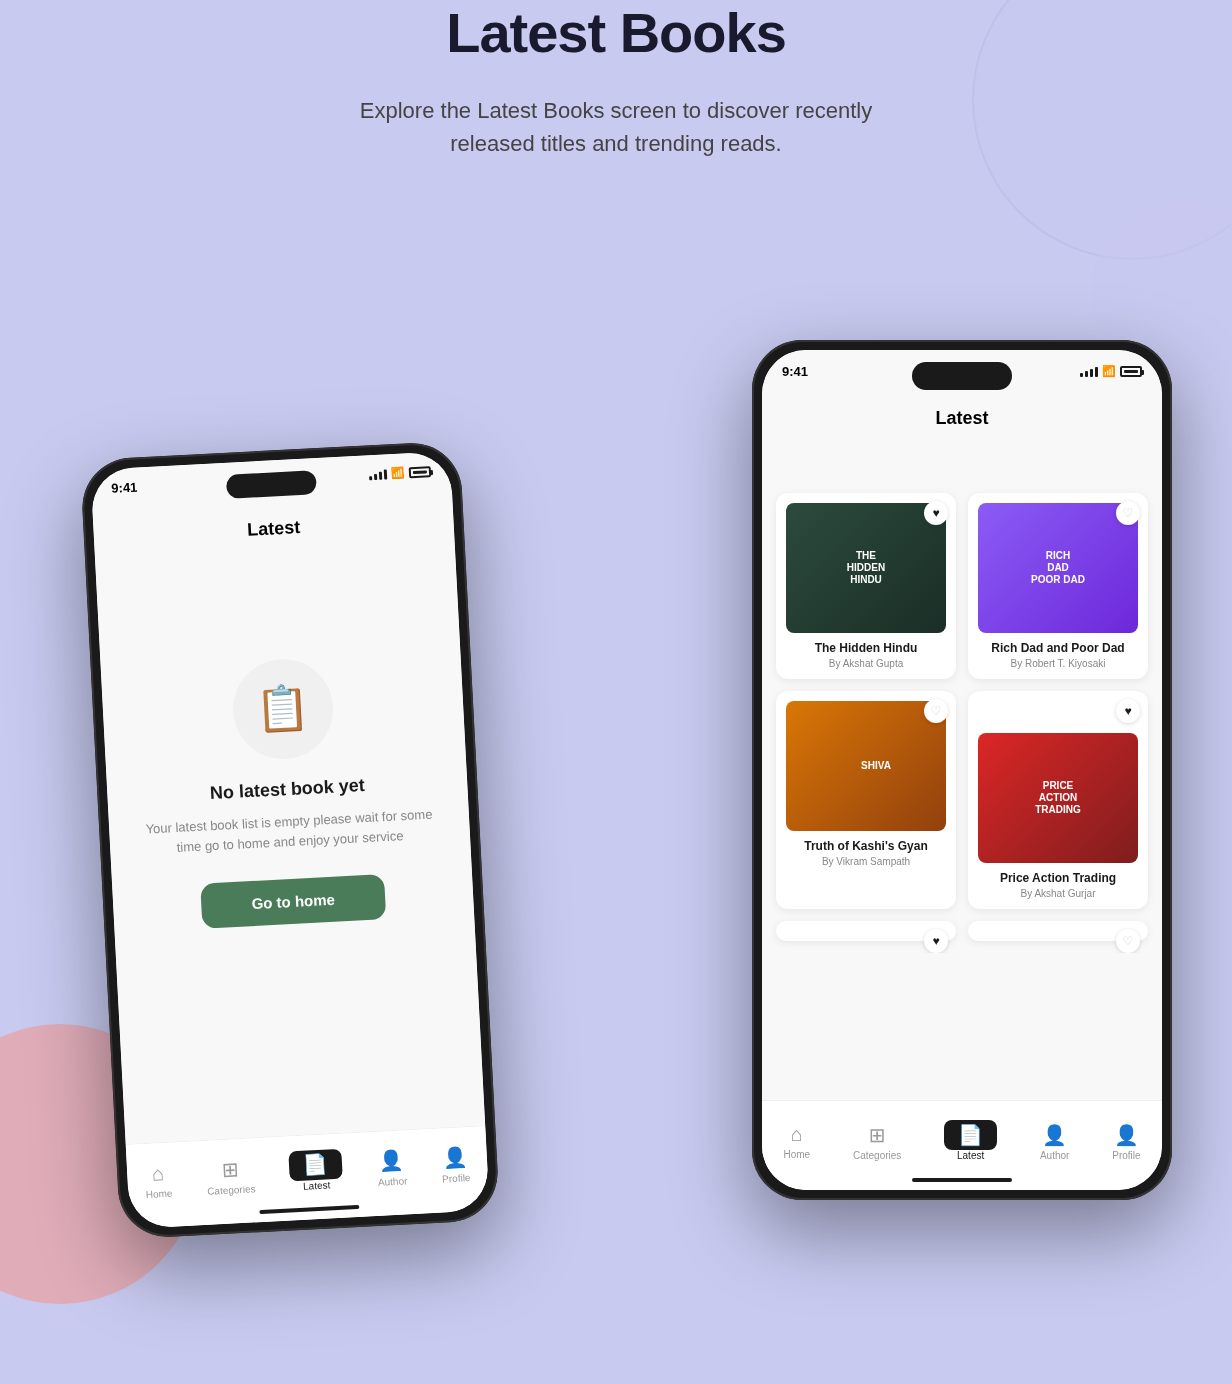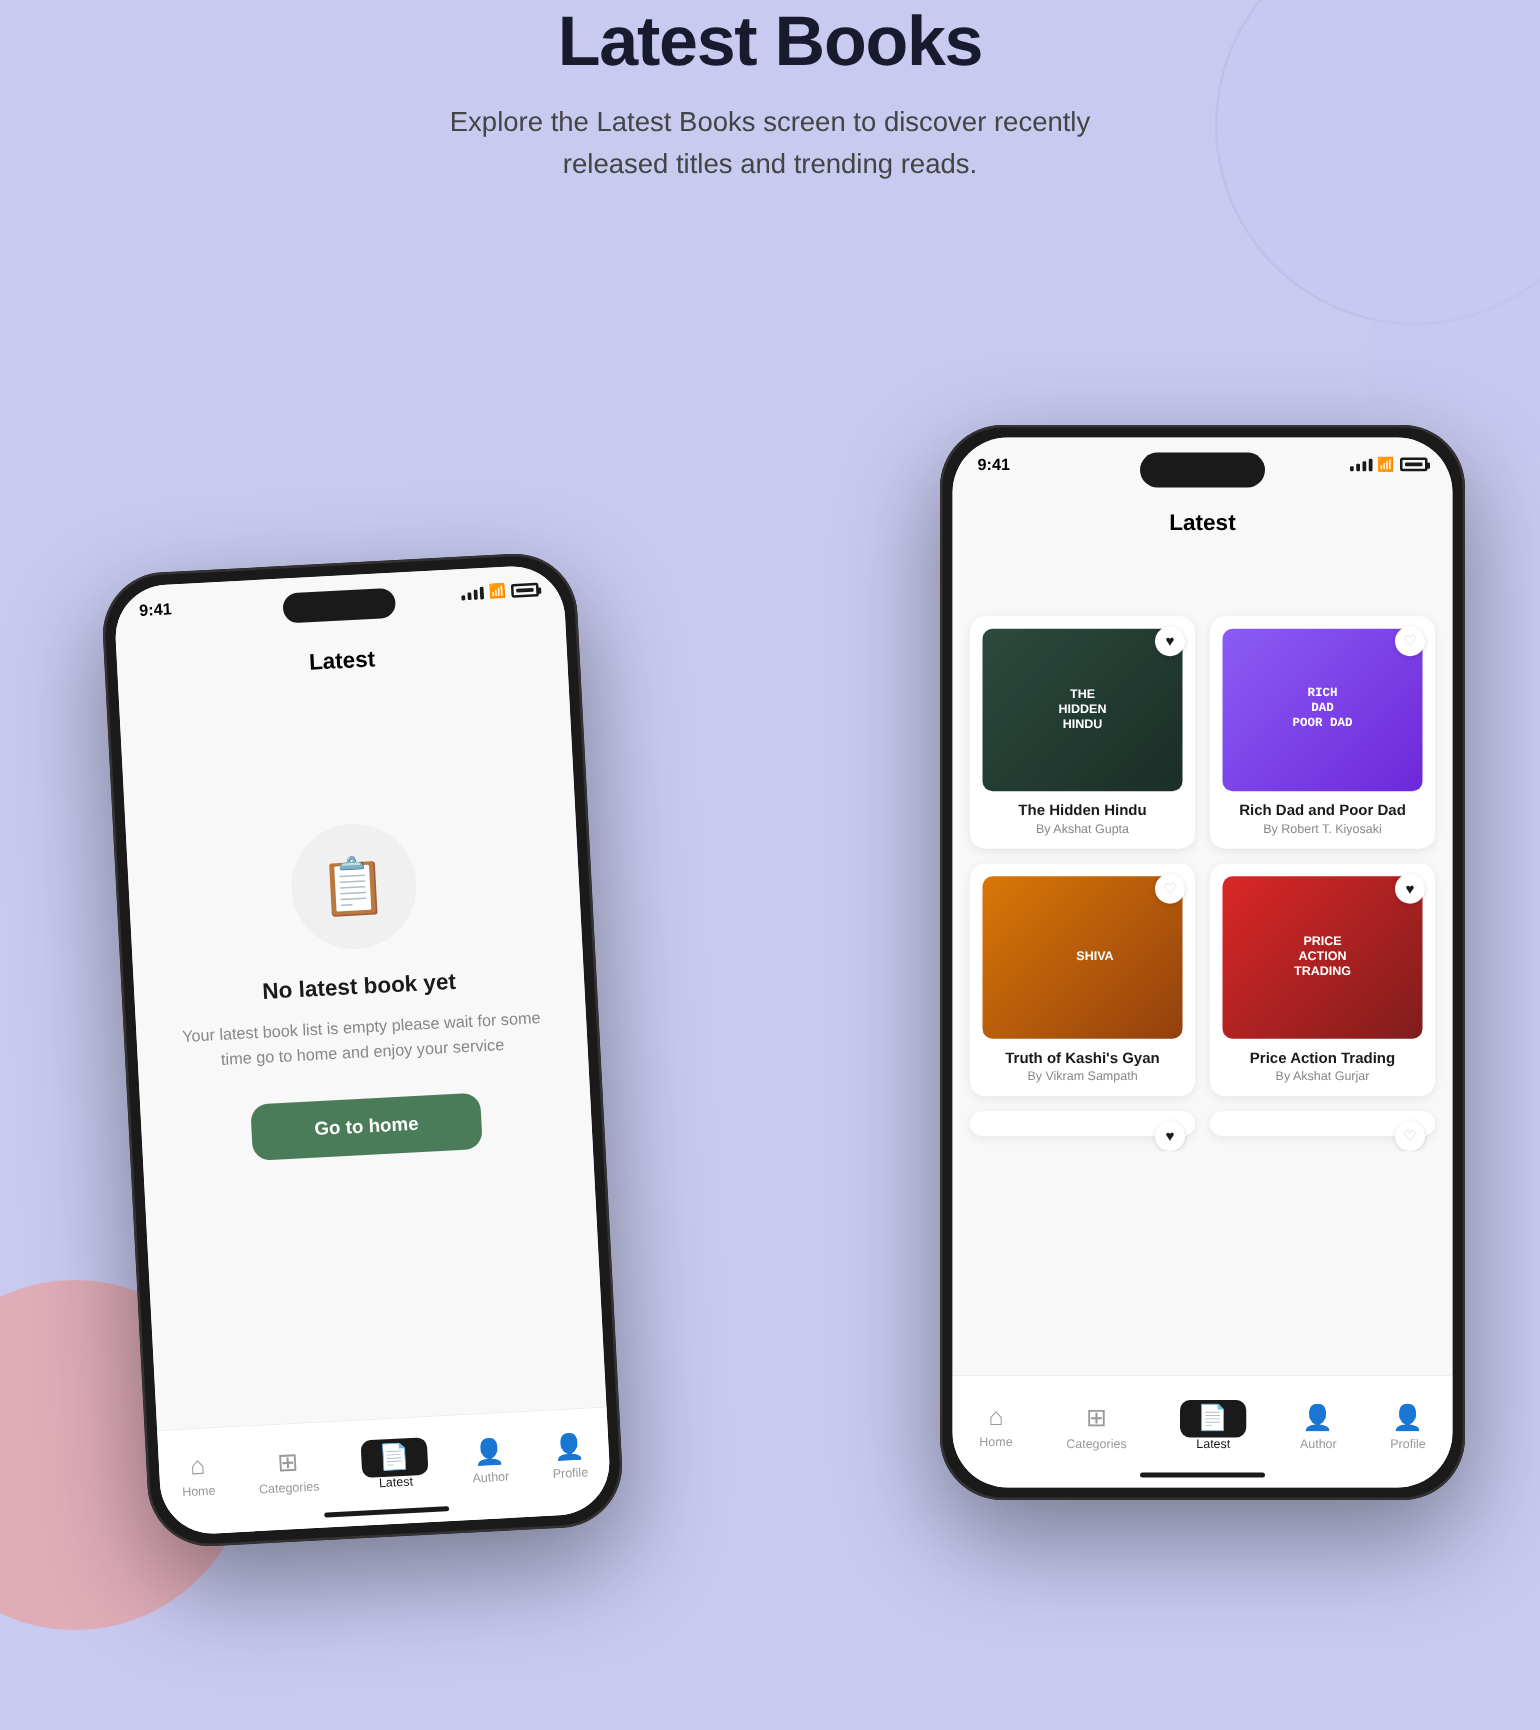--- a/index.html
+++ b/index.html
@@ -41,21 +41,21 @@
     }
     .header h1 {
       font-size: 56px;
       font-weight: 800;
       color: #1a1a2e;
       letter-spacing: -1px;
     }
     .header p {
       font-size: 22px;
       color: #444;
-      margin-top: 16px;
+      margin-top: 29px;
       max-width: 600px;
       margin-left: auto;
       margin-right: auto;
       line-height: 1.5;
     }
     .phones-container {
       position: absolute;
       top: 230px;
       left: 0; right: 0;
       bottom: 0;
@@ -310,23 +310,23 @@
       margin-bottom: 3px;
     }
     .book-author {
       font-size: 10px;
       color: #888;
       text-align: center;
     }
 
     
     .cover-hidden-hindu { background: linear-gradient(135deg, #2c4a3e 0%, #1a2e26 100%); }
-    .cover-rich-dad { background: linear-gradient(135deg, #8b5cf6 0%, #6d28d9 100%); font-family: Liberation Mono, monospace; }
+    .cover-rich-dad { background: linear-gradient(135deg, #8b5cf6 0%, #6d28d9 100%); }
     .cover-shiva { background: linear-gradient(135deg, #d97706 0%, #92400e 100%); padding-left: 20px; }
-    .cover-price-action { background: linear-gradient(135deg, #dc2626 0%, #7f1d1d 100%); }
+    .cover-price-action { background: linear-gradient(135deg, #dc2626 0%, #7f1d1d 100%); margin-top: 32px; }
     .cover-naagas { background: linear-gradient(135deg, #1e3a5f 0%, #0f1e30 100%); }
     .cover-ram { background: linear-gradient(135deg, #7c2d12 0%, #3b0d06 100%); }
 
     
     .book-cover-text {
       font-size: 10px;
       font-weight: 800;
       line-height: 1.2;
       padding: 4px;
     }

